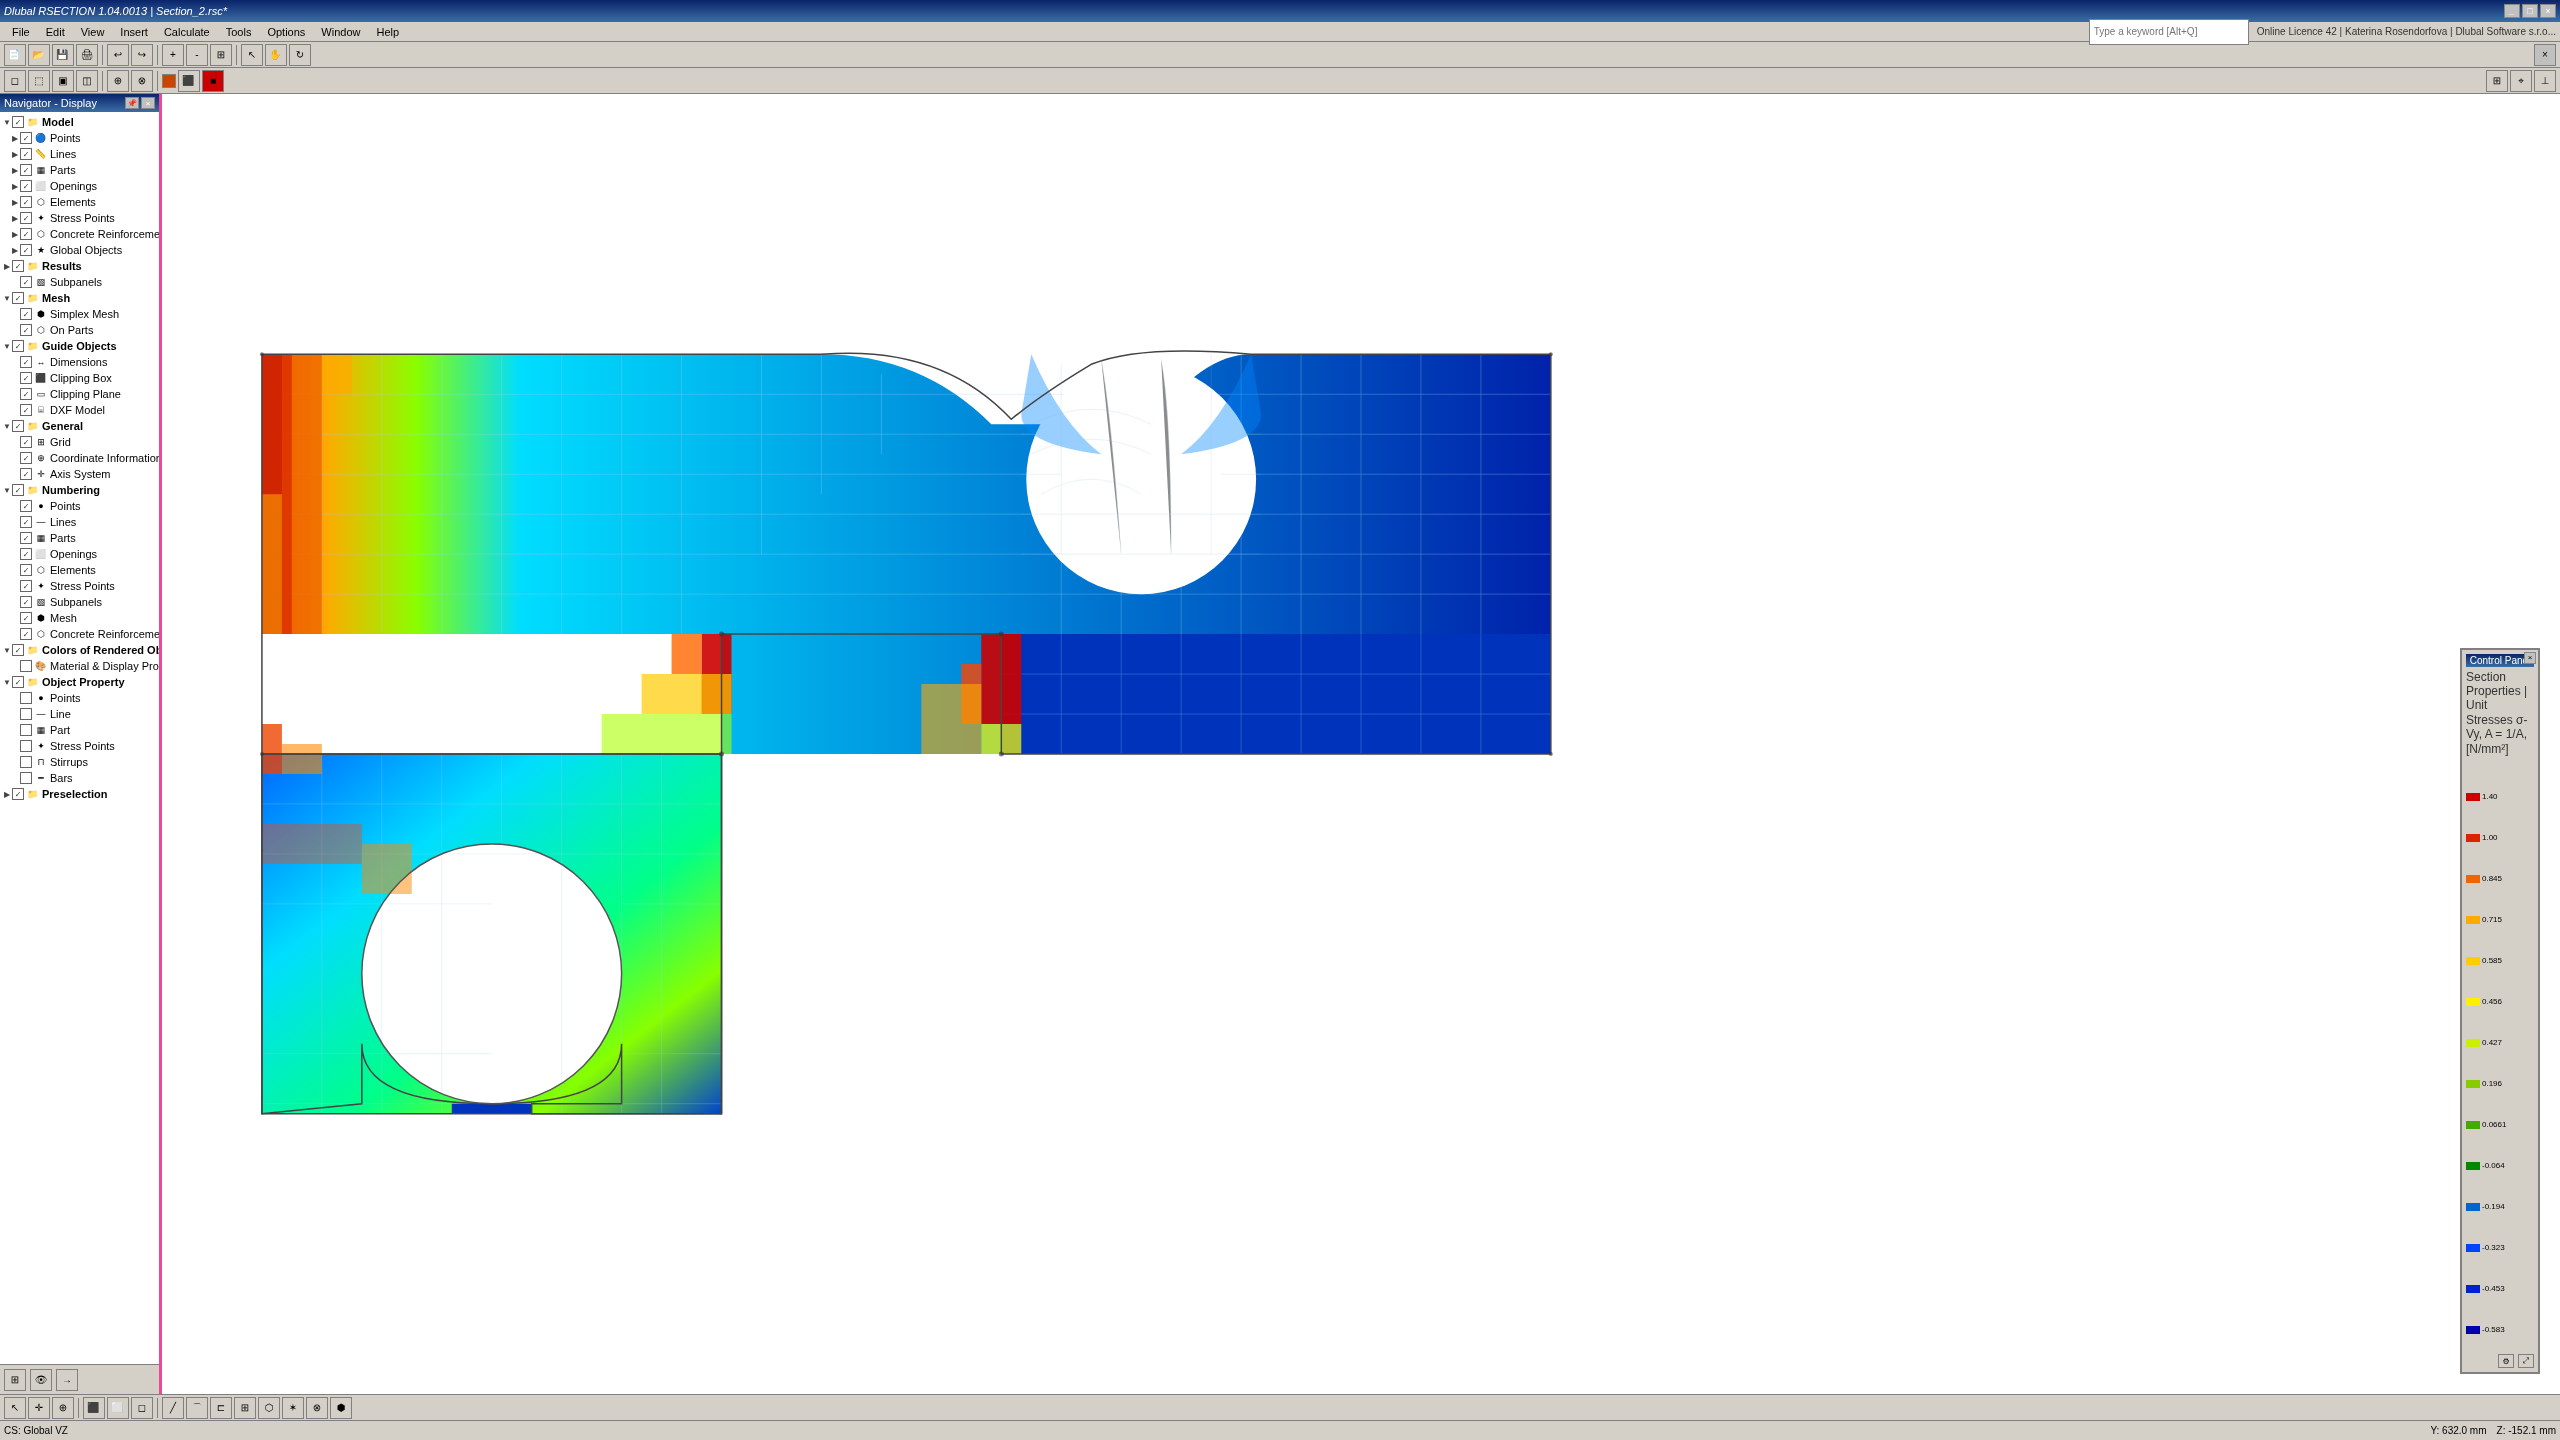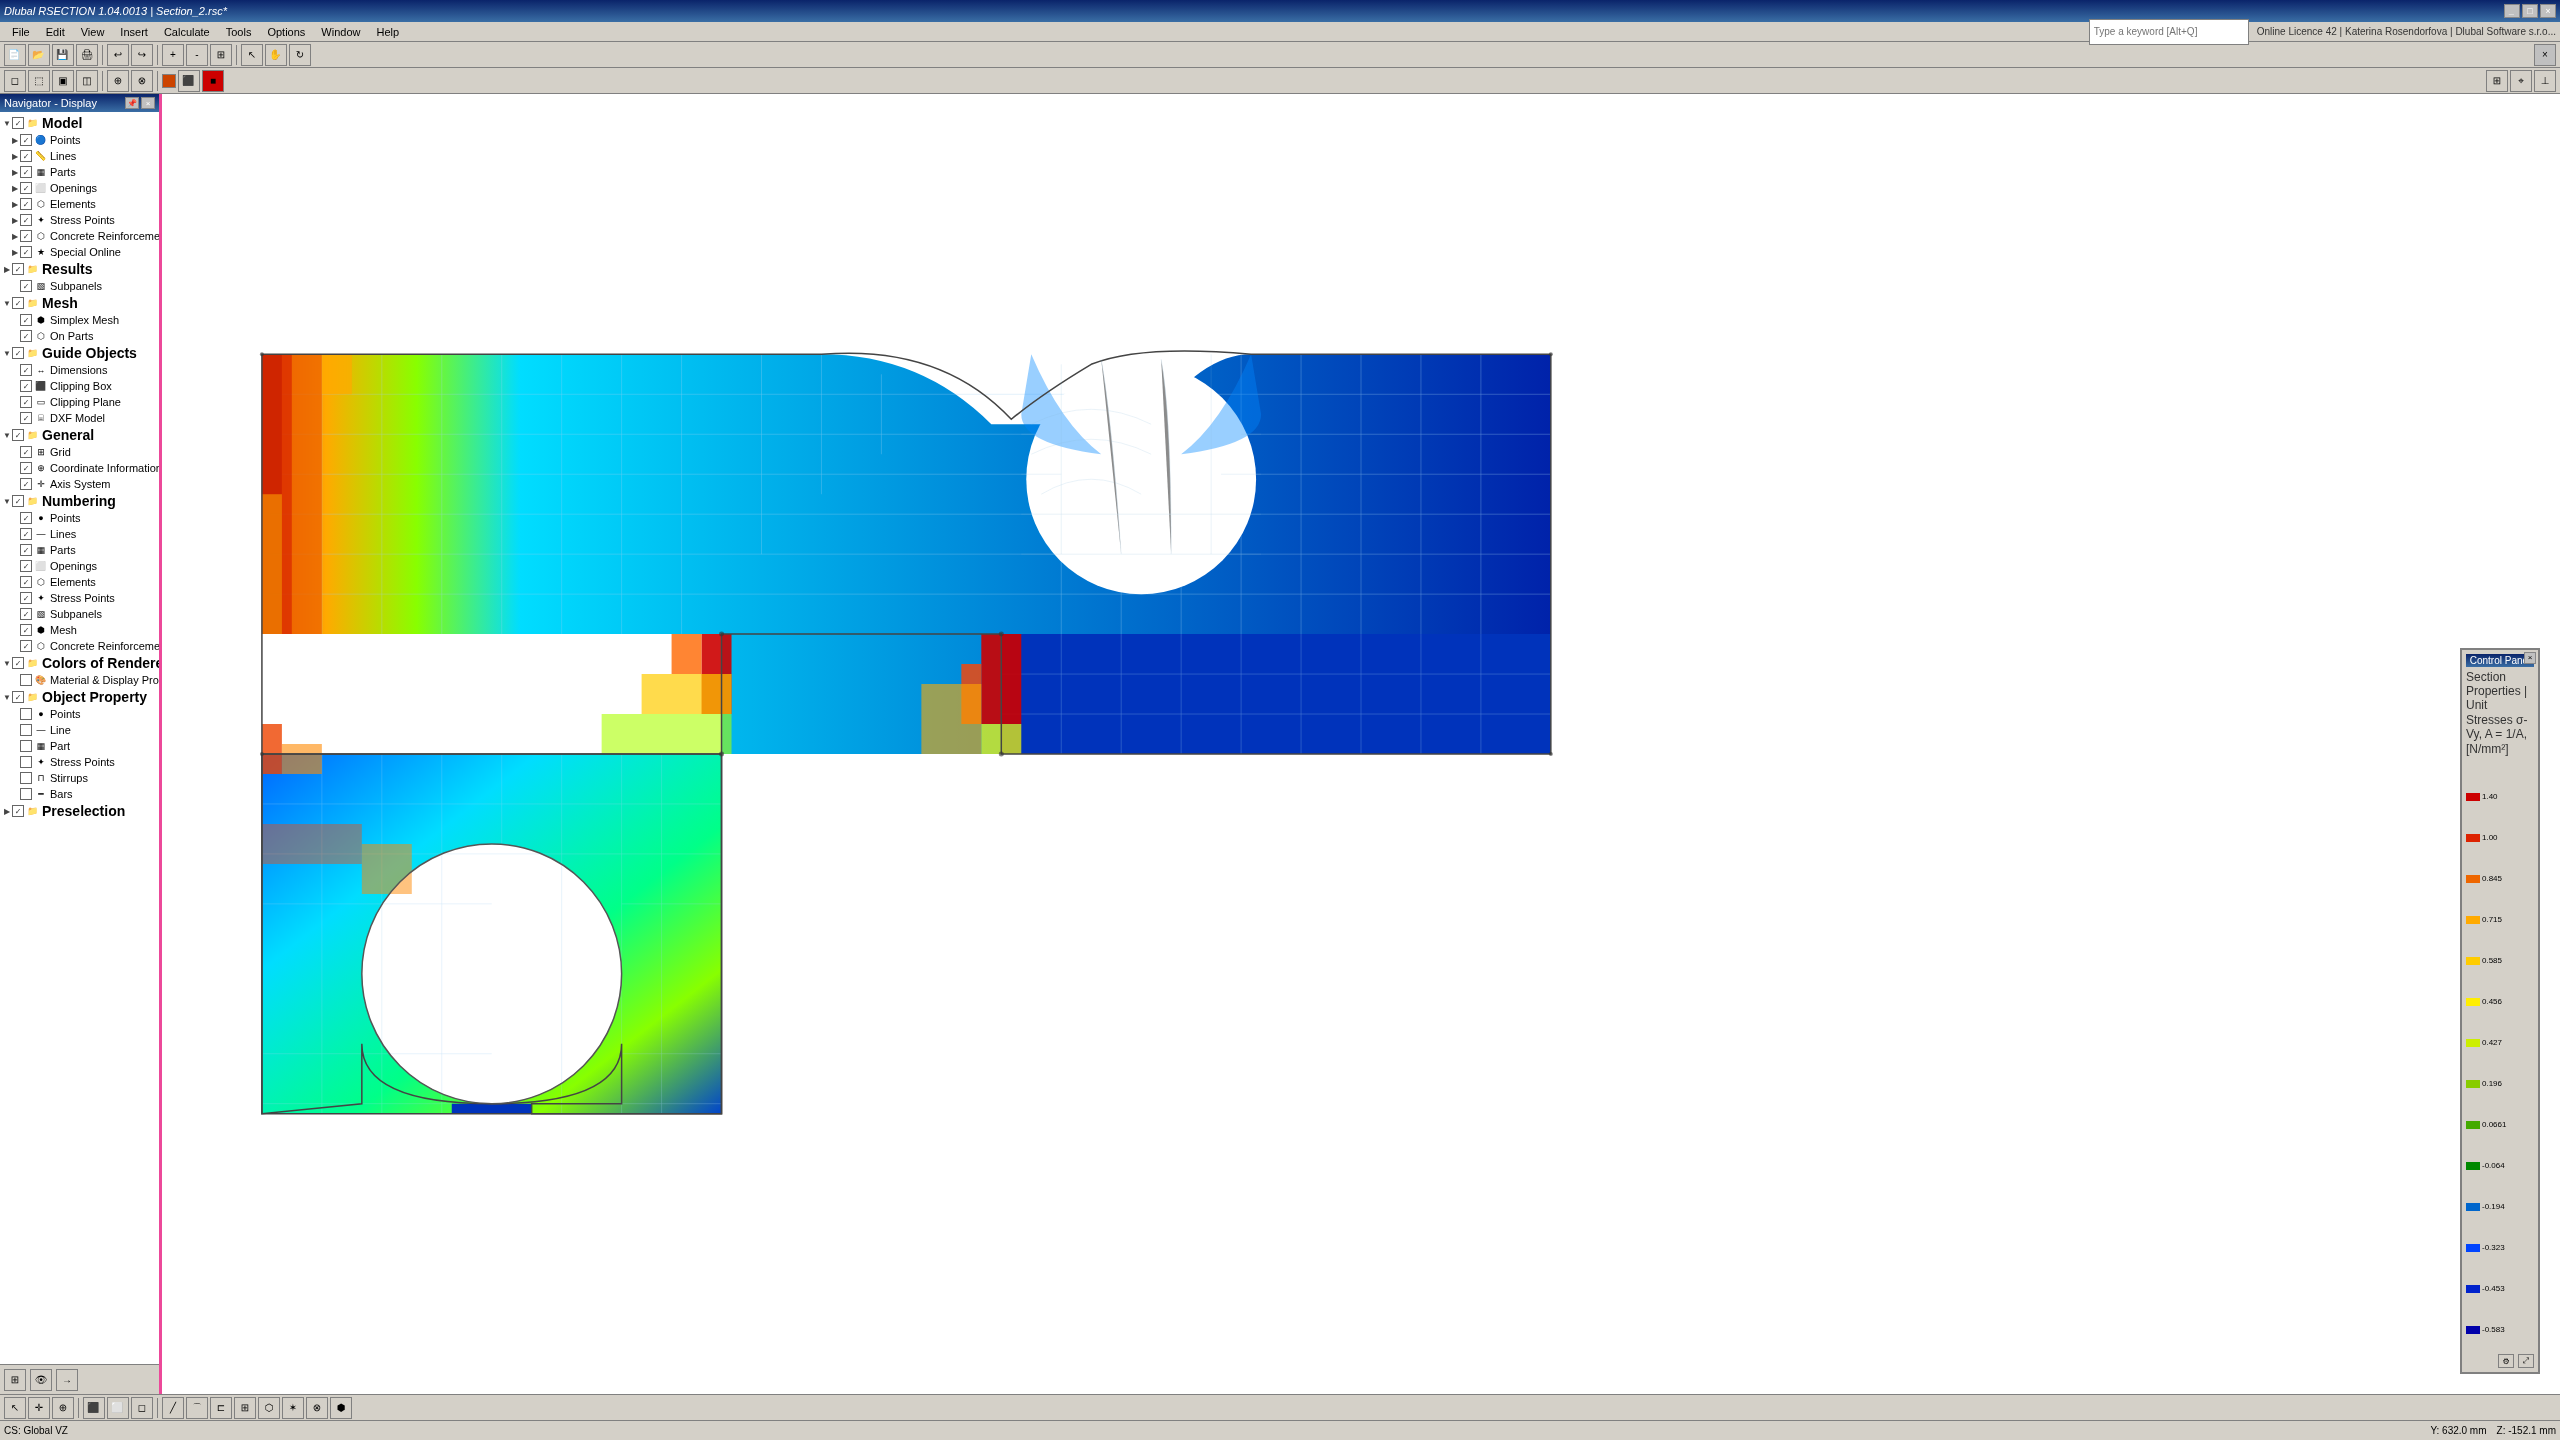--- a/index.html
+++ b/index.html
@@ -101,21 +101,21 @@
     .coord-display { margin-left: auto; font-size: 10px; color: #000; display: flex; gap: 10px; }
 
     
     .icon-folder { color: #e8b800; }
 
     
     #nav-content::-webkit-scrollbar { width: 8px; }
     #nav-content::-webkit-scrollbar-track { background: #d4d0c8; }
     #nav-content::-webkit-scrollbar-thumb { background: #888; border: 1px solid #666; }
 
-    .section-header { font-weight: bold; font-size: 14px; }
+    .section-header { font-weight: bold; font-size: 11px; }
 
     
     #fem-svg { position: absolute; top: 0; left: 0; width: 100%; height: 100%; }
   </style>
 </head>
 <body>
 
 <div id="titlebar">
   <span>Dlubal RSECTION 1.04.0013 | Section_2.rsc*</span>
   <div class="win-btns">
@@ -235,21 +235,21 @@
       <div class="tree-item indent1">
         <span class="tree-expand">▶</span>
         <span class="tree-check checked"></span>
         <span class="tree-icon">⬡</span>
         <span class="tree-label">Concrete Reinforcement</span>
       </div>
       <div class="tree-item indent1">
         <span class="tree-expand">▶</span>
         <span class="tree-check checked"></span>
         <span class="tree-icon">★</span>
-        <span class="tree-label">Special Online</span>
+        <span class="tree-label">Global Objects</span>
       </div>
 
       <div class="tree-item">
         <span class="tree-expand">▶</span>
         <span class="tree-check checked"></span>
         <span class="tree-icon icon-folder">📁</span>
         <span class="tree-label section-header">Results</span>
       </div>
       <div class="tree-item indent1">
         <span class="tree-expand">&nbsp;</span>

